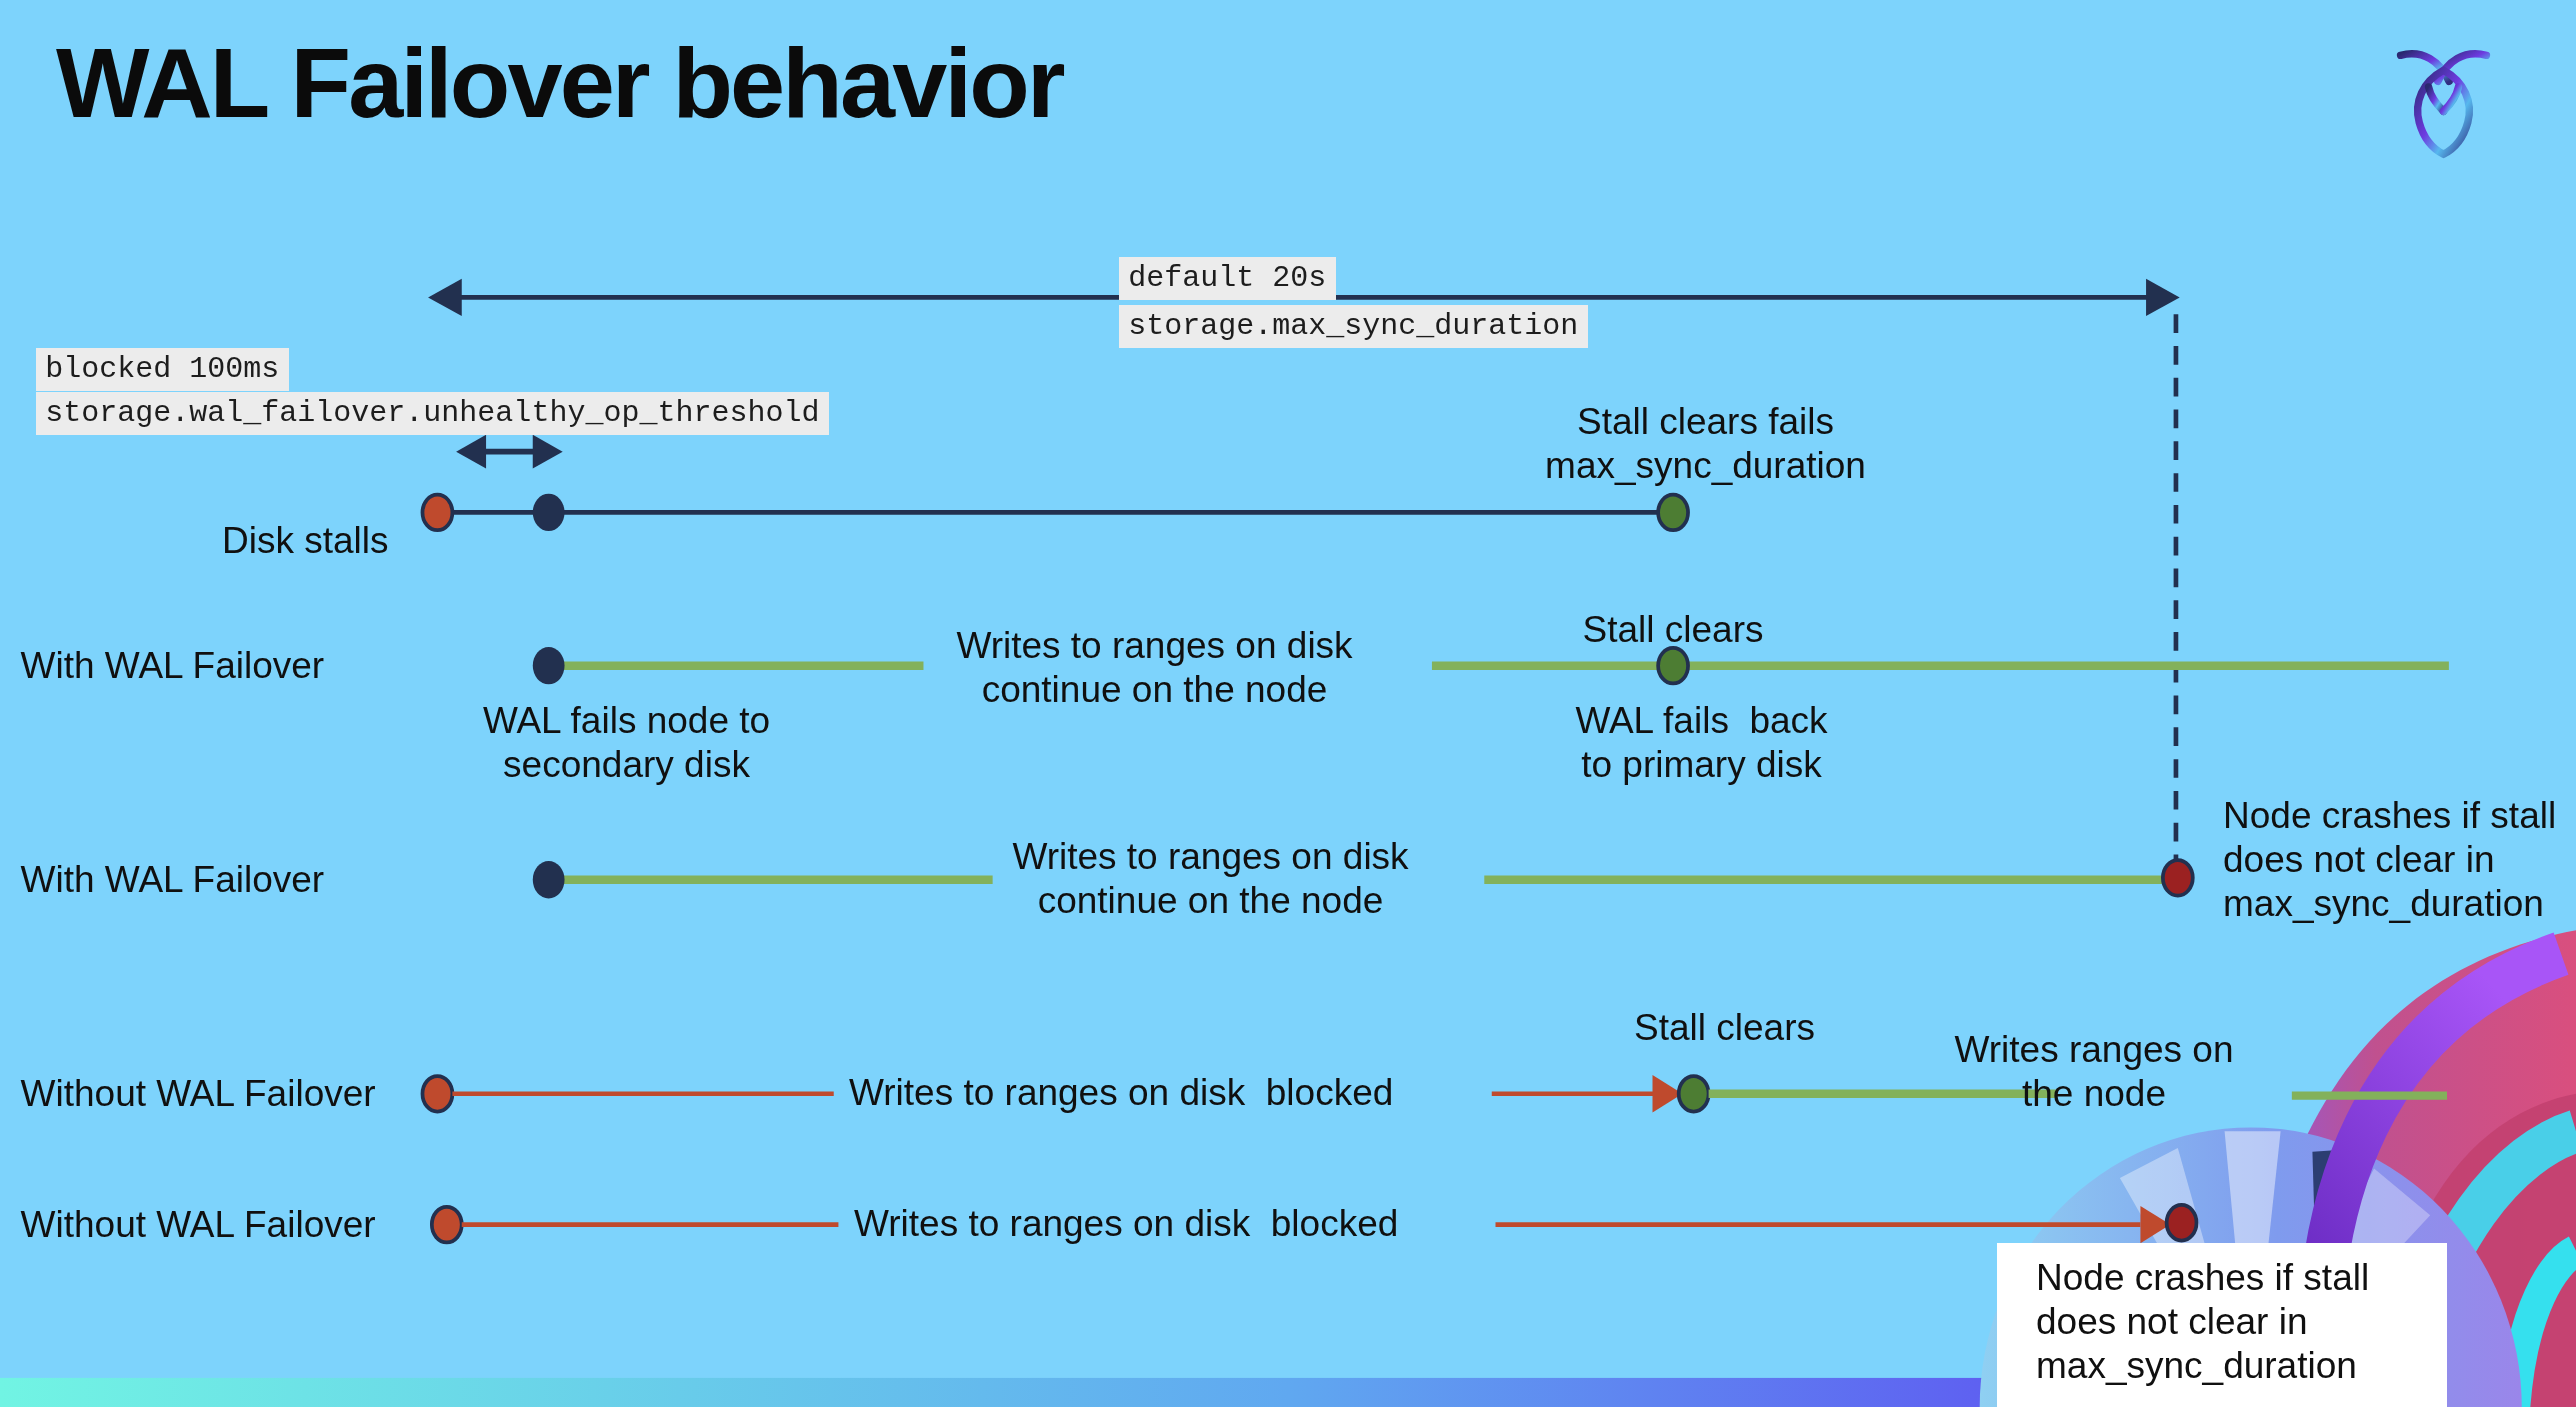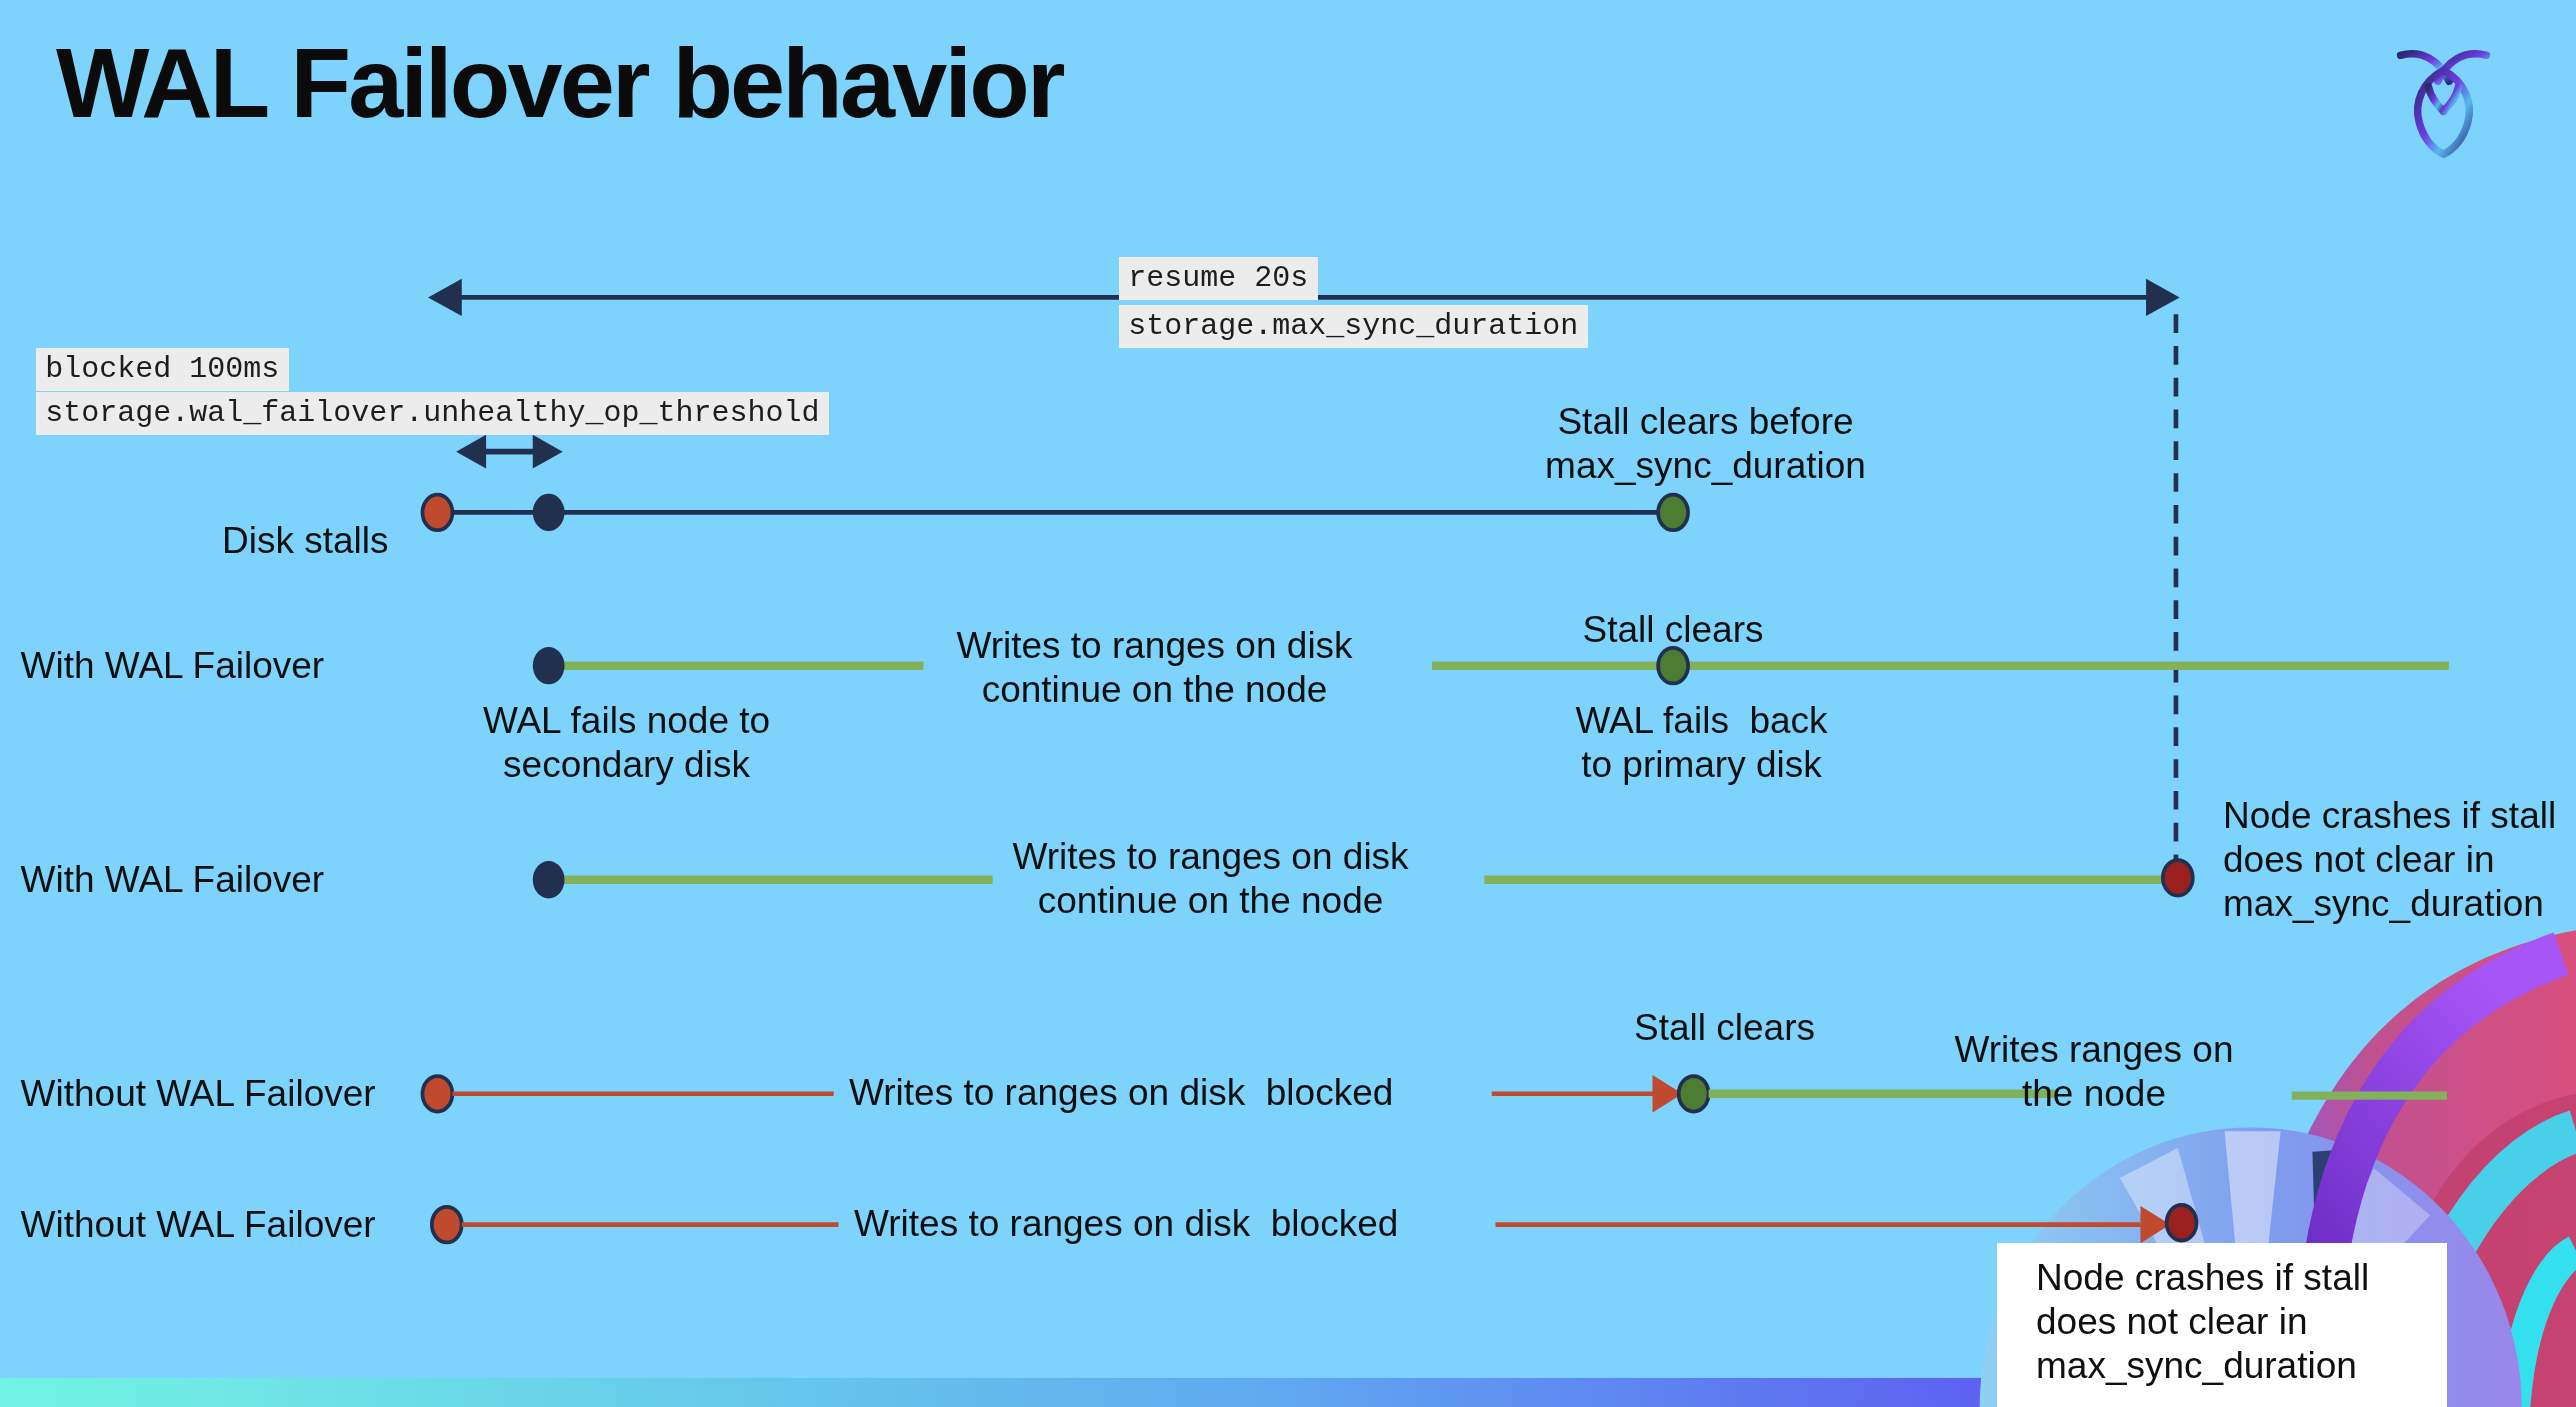--- a/index.html
+++ b/index.html
@@ -129,32 +129,32 @@
       <path d="M 98 14 C 74 8 56 20 46 42"></path>
       <path d="M 52 30 C 74 42 84 64 78 86 C 73 104 64 114 52 120 C 40 114 31 104 26 86 C 20 64 30 42 52 30 Z"></path>
       <path d="M 52 120 L 52 74"></path>
       <path d="M 52 74 C 44 66 38 58 36 48"></path>
       <path d="M 52 74 C 60 66 66 58 68 48"></path>
     </g>
   </svg>
 
   <div class="txt title">WAL Failover behavior</div>
 
-  <div class="txt mono" style="left:1119px;top:257px;">resume 20s</div>
+  <div class="txt mono" style="left:1119px;top:257px;">default 20s</div>
   <div class="txt mono" style="left:1119px;top:305px;">storage.max_sync_duration</div>
   <div class="txt mono" style="left:36px;top:348px;">blocked 100ms</div>
   <div class="txt mono" style="left:36px;top:392px;">storage.wal_failover.unhealthy_op_threshold</div>
 
   <div class="txt rowlabel" style="left:222px;top:518px;">Disk stalls</div>
   <div class="txt rowlabel" style="left:20.6px;top:643px;">With WAL Failover</div>
   <div class="txt rowlabel" style="left:20.6px;top:857px;">With WAL Failover</div>
   <div class="txt rowlabel" style="left:20.6px;top:1071px;">Without WAL Failover</div>
   <div class="txt rowlabel" style="left:20.6px;top:1202px;">Without WAL Failover</div>
 
-  <div class="txt ann center" style="left:1486px;top:400px;width:439px;">Stall clears before
+  <div class="txt ann center" style="left:1486px;top:400px;width:439px;">Stall clears fails
 max_sync_duration</div>
 
   <div class="txt ann center" style="left:449px;top:699px;width:355px;">WAL fails node to
 secondary disk</div>
   <div class="txt ann center" style="left:935px;top:624px;width:439px;">Writes to ranges on disk
 continue on the node</div>
   <div class="txt ann center" style="left:1533px;top:608px;width:280px;">Stall clears</div>
   <div class="txt ann center" style="left:1524px;top:699px;width:355px;">WAL fails  back
 to primary disk</div>
 

